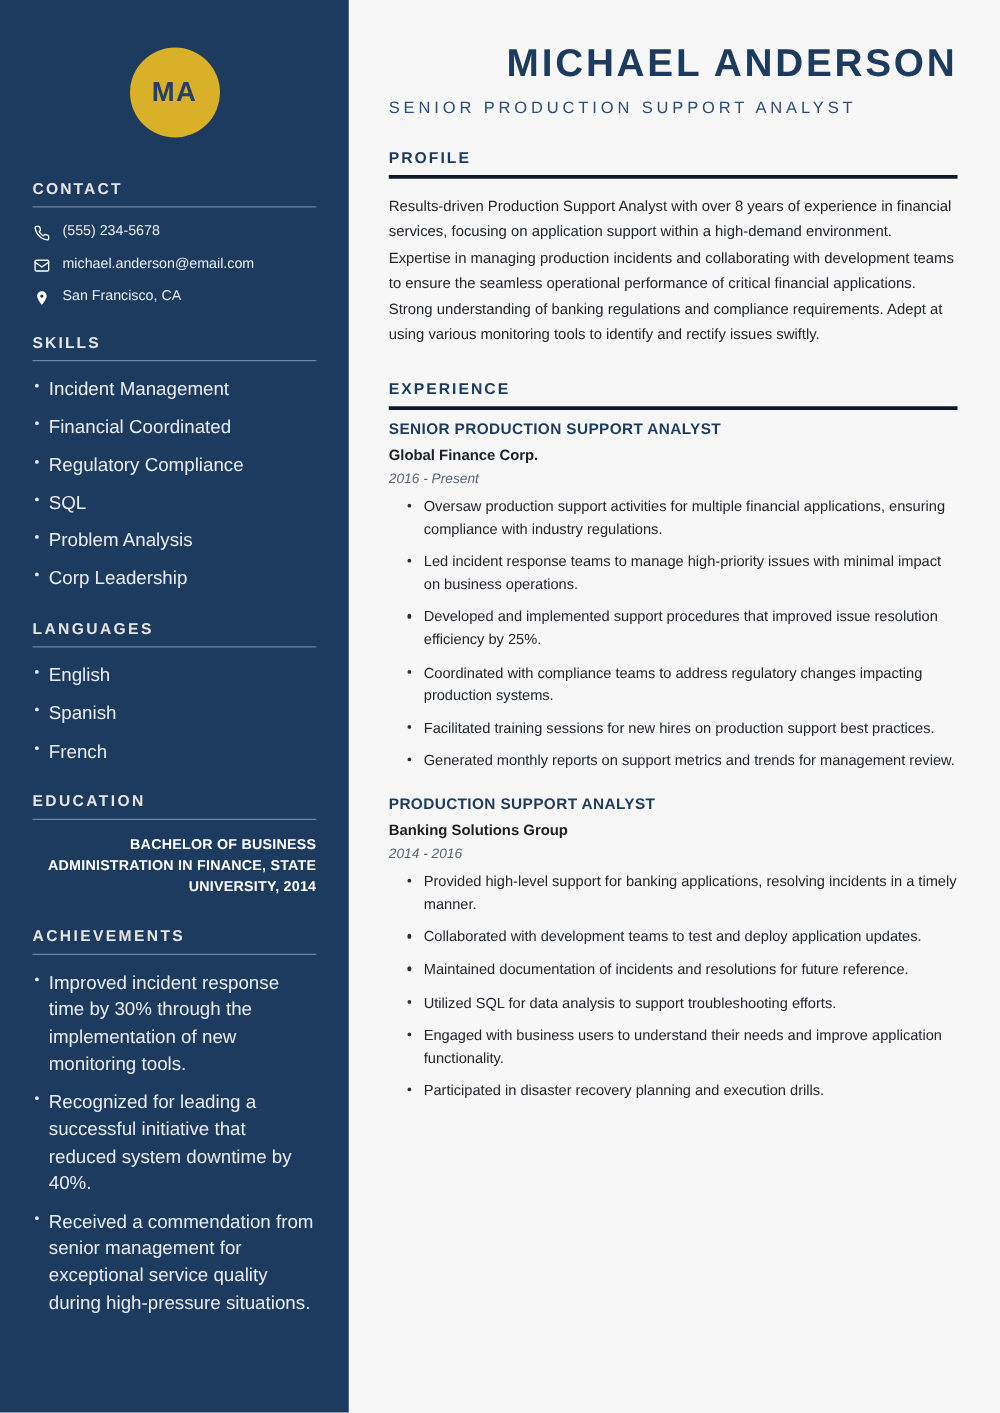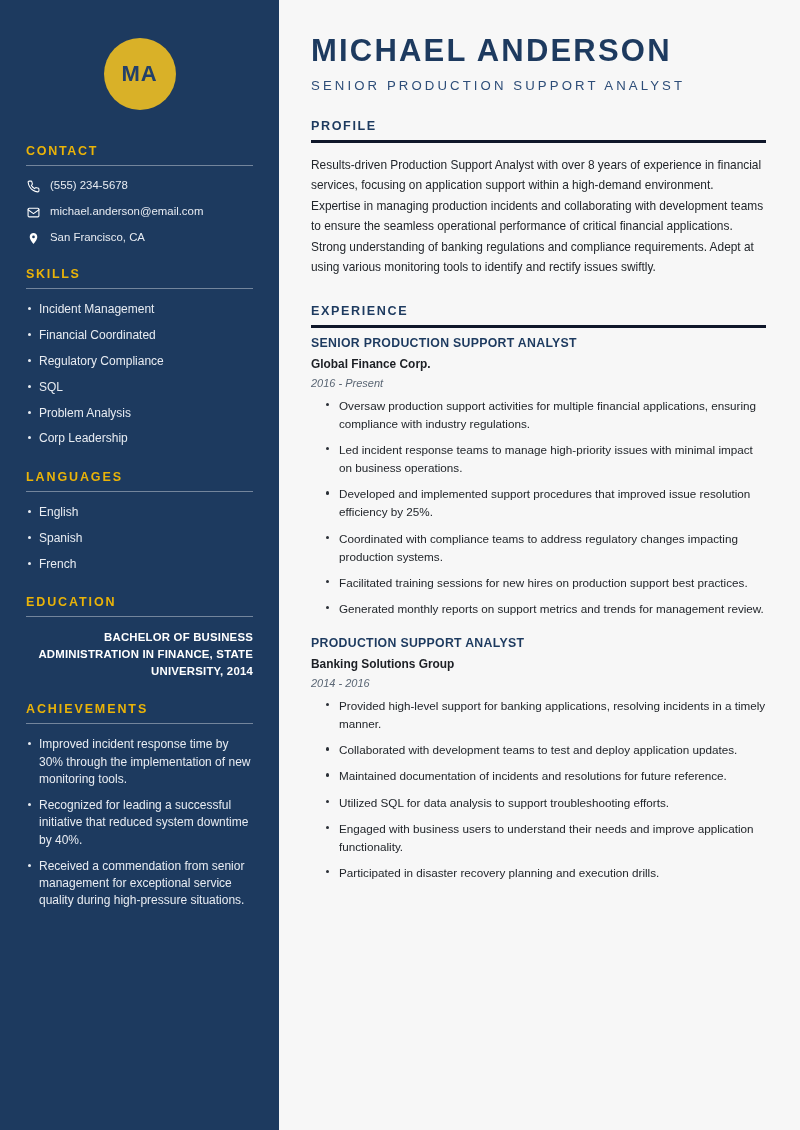--- a/index.html
+++ b/index.html
@@ -44,21 +44,21 @@
     font-weight: bold;
     letter-spacing: 1px;
     display: flex;
     align-items: center;
     justify-content: center;
   }
   .side-h {
     font-size: 12.5px;
     font-weight: bold;
     letter-spacing: 1.7px;
-    color: #eab308;
+    color: #e5e5e5;
     text-transform: uppercase;
     padding-bottom: 7px;
     border-bottom: 1px solid #49戦;
     border-bottom: 1px solid #4a6party;
   }
   .side-h { border-bottom: 1px solid #46periods; }
   .side-h { border-bottom: 1px solid rgba(255,255,255,0.38); }
   .side-block { margin-bottom: 22px; }
   .contact-list { margin-top: 12px; }
   .contact-row {
@@ -82,21 +82,21 @@
   }
   .ico svg { display: block; }
   ul.bullets {
     list-style: none;
     margin: 12px 0 0 0;
     padding: 0;
   }
   ul.bullets li {
     position: relative;
     padding-left: 13px;
-    font-size: 12px;
+    font-size: 15px;
     line-height: 1.45;
     color: #e8ecf2;
     margin-bottom: 8.5px;
   }
   ul.bullets li:before {
     content: "";
     position: absolute;
     left: 2px;
     top: 6px;
     width: 3px;
@@ -120,20 +120,21 @@
     background: #f7f7f7;
     padding: 34px 34px 0 32px;
   }
   .name {
     font-size: 31px;
     font-weight: bold;
     letter-spacing: 2.2px;
     color: #1d3a5f;
     line-height: 1.1;
     margin: 0;
+    text-align: right;
   }
   .role {
     font-size: 13.2px;
     letter-spacing: 3.1px;
     color: #2d4d78;
     margin-top: 10px;
     margin-bottom: 26px;
   }
   .sec-h {
     font-size: 12.6px;

